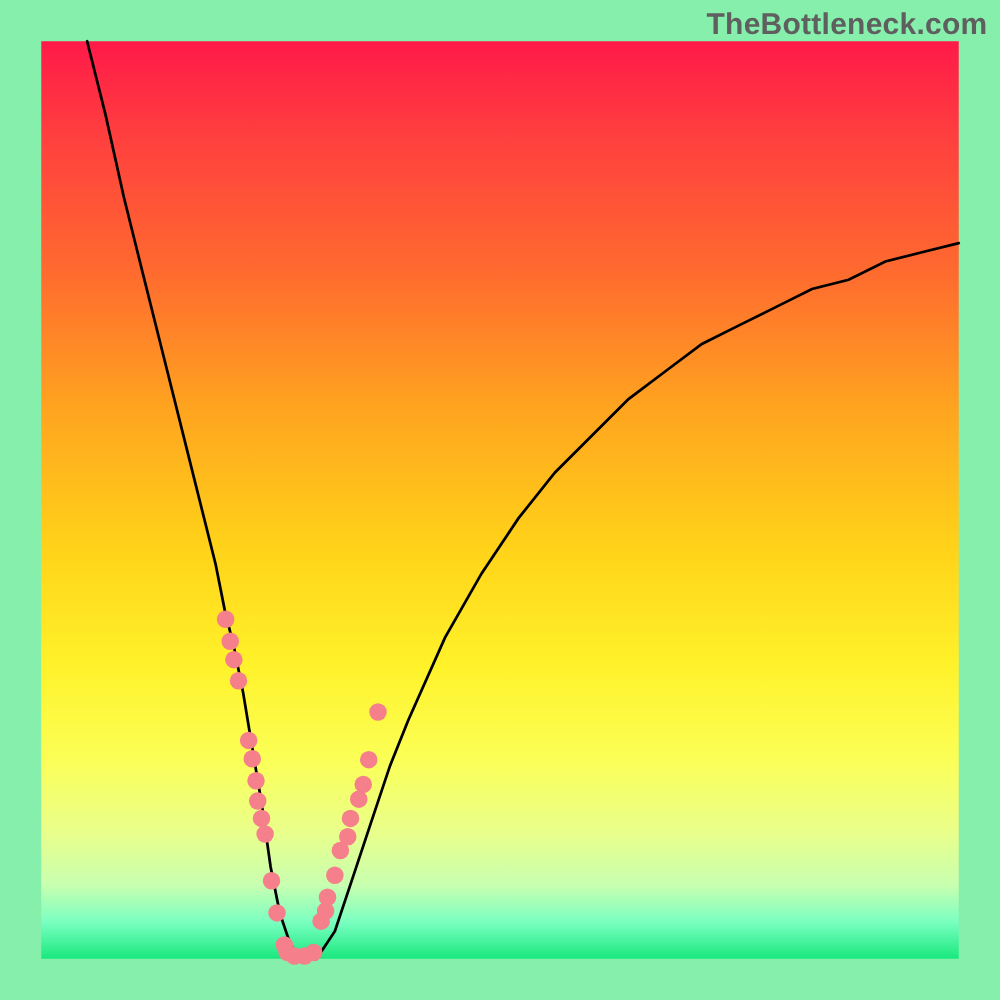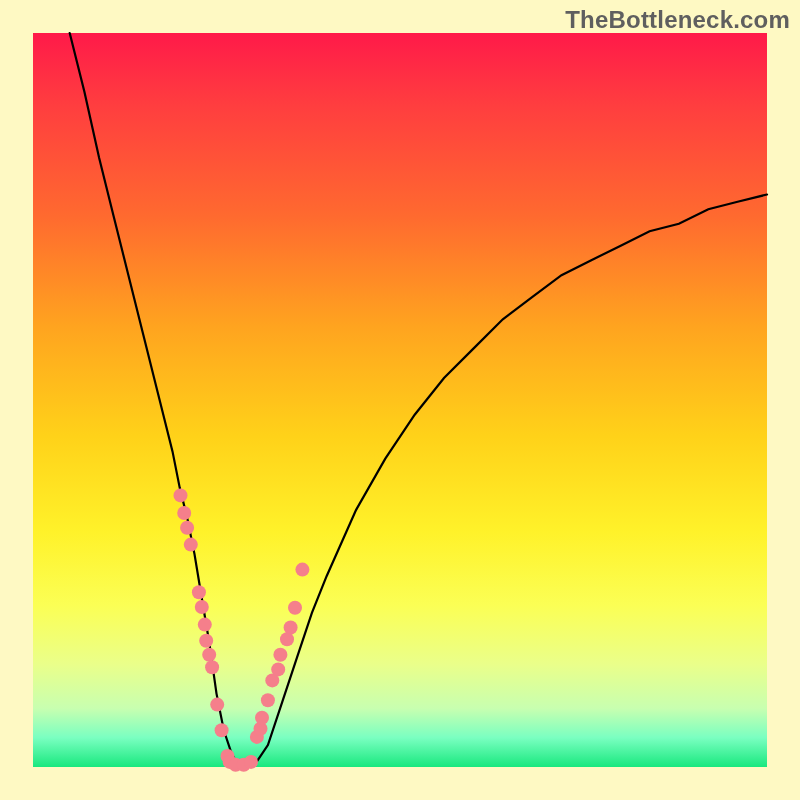--- a/index.html
+++ b/index.html
@@ -9,21 +9,21 @@
     height: 800px;
     background: #000;
     overflow: hidden;
   }
   .frame {
     position: absolute;
     left: 0;
     top: 0;
     width: 800px;
     height: 800px;
-    background: #fef9c3;
+    background: #86efac;
   }
   .plot {
     position: absolute;
     left: 33px;
     top: 33px;
     width: 734px;
     height: 734px;
     background: linear-gradient(to bottom,
       #ff1a49 0%,
       #ff3e3f 10%,

